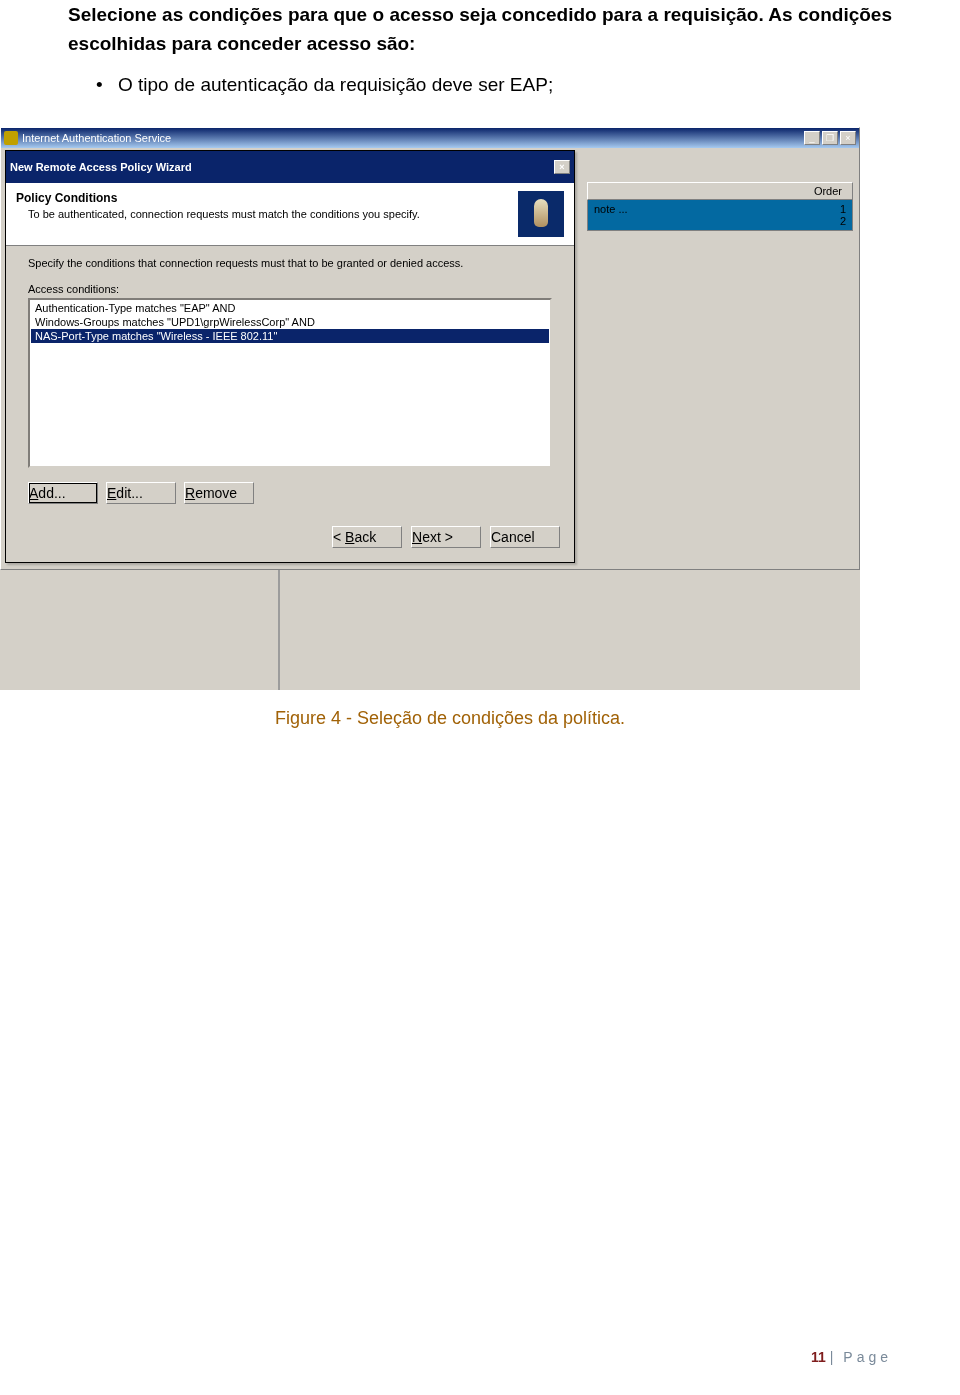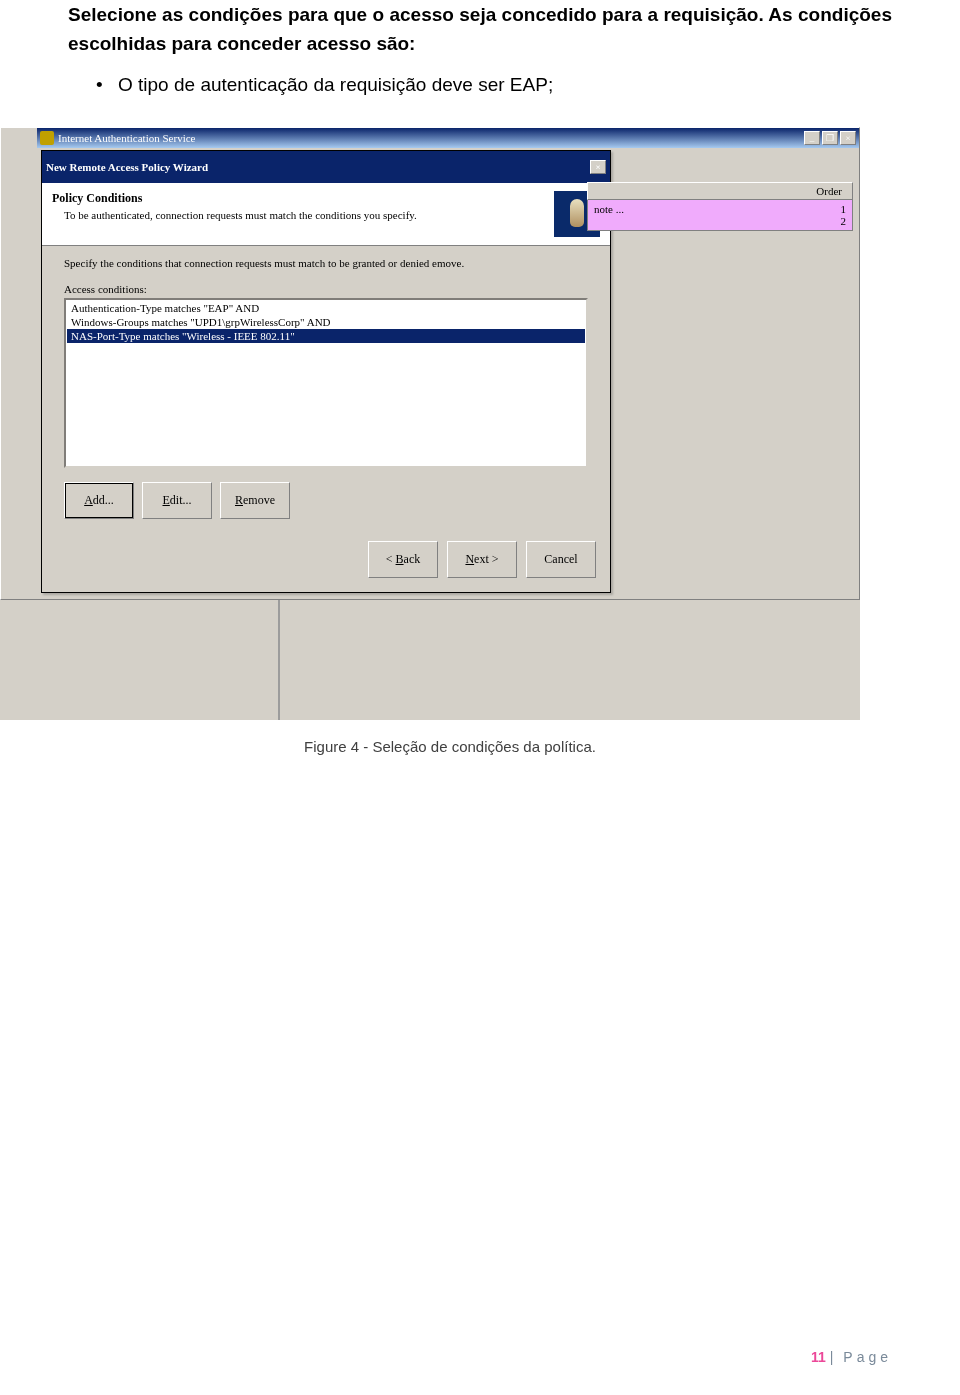--- a/index.html
+++ b/index.html
@@ -5,21 +5,21 @@
   *{box-sizing:border-box;margin:0;padding:0;}
   body{font-family:Arial,Helvetica,sans-serif;background:#fff;width:960px;height:1395px;position:relative;color:#000;}
   .doc{padding:0 68px 0 68px;}
   .body-text{font-size:19px;line-height:1.55;text-align:justify;font-weight:bold;}
   .spacer12{height:12px;}
   ul.bul{list-style:none;padding-left:28px;}
   ul.bul>li{position:relative;padding-left:22px;margin-bottom:28px;font-size:19px;line-height:1.5;}
   ul.bul>li::before{content:"•";position:absolute;left:0;top:0;}
   
   .shot-wrap{margin-left:-68px;width:860px;}
-  .mmc{background:#d4d0c8;border:1px solid #808080;border-top:1px solid #fff;border-left:1px solid #fff;font-family:Liberation Serif, serif;font-size:11px;padding-left:36px;}
+  .mmc{background:#d4d0c8;border:1px solid #808080;border-top:1px solid #fff;border-left:1px solid #fff;font-family:Liberation Sans, sans-serif;font-size:11px;}
   .mmc-title{background:linear-gradient(#0a246a,#a6caf0);color:#fff;display:flex;align-items:center;height:20px;padding:0 3px;gap:4px;}
   .mmc-title .icon{width:14px;height:14px;background:#c0a000;border-radius:2px;display:inline-block;}
   .sys-btns{margin-left:auto;display:flex;gap:2px;}
   .sys-btn{width:16px;height:14px;background:#d4d0c8;border:1px solid #808080;border-top-color:#fff;border-left-color:#fff;font-size:9px;display:flex;align-items:center;justify-content:center;}
   .wiz-host{padding:2px 6px 6px 4px;}
   .wizard{width:570px;background:#d4d0c8;border:1px solid #000;box-shadow:2px 2px 2px rgba(0,0,0,.2);}
   .wizard-title{background:#0a246a;color:#fff;display:flex;align-items:center;height:32px;padding:0 4px;font-weight:bold;}
   .wizard-title .sys-btns{margin-left:auto;}
   .wiz-head{background:#fff;display:flex;align-items:flex-start;padding:8px 10px;border-bottom:1px solid #808080;}
   .wiz-head-txt{flex:1;}
@@ -27,35 +27,35 @@
   .wiz-head-txt .h2{font-size:11px;padding-left:12px;}
   .wiz-img{width:46px;height:46px;background:#0a2a6a;margin-left:8px;position:relative;}
   .wiz-img::after{content:"";position:absolute;left:16px;top:8px;width:14px;height:28px;border-radius:7px 7px 5px 5px;background:linear-gradient(#e8e0c0,#b09060);}
   .wiz-body{padding:10px 22px 12px 22px;}
   .wiz-body p{font-size:11px;line-height:1.35;}
   .field-lbl{font-size:11px;margin:12px 0 3px 0;}
   .listbox{height:170px;background:#fff;border:2px inset #d4d0c8;padding:1px;overflow:hidden;font-size:11px;}
   .listbox .row{padding:1px 4px;white-space:nowrap;}
   .listbox .row.sel{background:#0a246a;color:#fff;}
   .btn-row{display:flex;gap:8px;margin-top:14px;}
-  .win-btn{min-width:70px;height:37px;background:#d4d0c8;border:1px solid #808080;border-top-color:#fff;border-left-color:#fff;font-size:12px;display:flex;align-items:center;justify-content:center;}
+  .win-btn{min-width:70px;height:22px;background:#d4d0c8;border:1px solid #808080;border-top-color:#fff;border-left-color:#fff;font-size:14px;display:flex;align-items:center;}
   .win-btn .und{text-decoration:underline;}
   .win-btn.default{box-shadow:0 0 0 1px #000 inset;}
   .wiz-foot{display:flex;justify-content:flex-end;gap:9px;padding:10px 14px 14px 0;}
   .right-panel{position:absolute;left:586px;top:54px;right:6px;font-size:11px;}
   .col-head{display:flex;gap:40px;background:#d4d0c8;border:1px solid #808080;border-top-color:#fff;border-left-color:#fff;height:18px;align-items:center;padding:0 10px 0 0;justify-content:flex-end;}
-  .order-rows{background:#f0abfc;border:1px solid #808080;border-top:none;padding:3px 6px;}
+  .order-rows{background:#0369a1;border:1px solid #808080;border-top:none;padding:3px 6px;}
   .order-rows .r{display:flex;justify-content:space-between;}
   .mmc-below{height:120px;background:#d4d0c8;display:flex;}
   .mmc-below .col-a{width:280px;border-right:2px solid #9c9c9c;}
   
-  .caption{font-size:15px;color:#404040;margin-top:18px;padding-left:40px;}
+  .caption{font-size:18px;color:#a16207;margin-top:18px;padding-left:40px;}
   
   .foot{position:absolute;bottom:30px;right:68px;font-size:14px;color:#7a8a9a;}
-  .foot .pnum{font-weight:bold;color:#ec4899;}
+  .foot .pnum{font-weight:bold;color:#7f1d1d;}
   .foot .pword{letter-spacing:4px;margin-left:6px;}
 </style>
 </head>
 <body>
 
 <div class="doc">
   <p class="body-text">Selecione as condições para que o acesso seja concedido para a requisição. As condições escolhidas para conceder acesso são:</p>
   <div class="spacer12"></div>
   <ul class="bul">
     <li>O tipo de autenticação da requisição deve ser EAP;</li>
@@ -82,21 +82,21 @@
             </div>
           </div>
           <div class="wiz-head">
             <div class="wiz-head-txt">
               <div class="h1">Policy Conditions</div>
               <div class="h2">To be authenticated, connection requests must match the conditions you specify.</div>
             </div>
             <div class="wiz-img"></div>
           </div>
           <div class="wiz-body">
-            <p>Specify the conditions that connection requests must match to be granted or denied emove.</p>
+            <p>Specify the conditions that connection requests must that to be granted or denied access.</p>
             <div class="field-lbl">Access conditions:</div>
             <div class="listbox">
               <div class="row">Authentication-Type matches "EAP" AND</div>
               <div class="row">Windows-Groups matches "UPD1\grpWirelessCorp" AND</div>
               <div class="row sel">NAS-Port-Type matches "Wireless - IEEE 802.11"</div>
             </div>
             <div class="btn-row">
               <div class="win-btn default">
                   <span><span class="und">A</span><span>dd...</span></span>
                 </div>

